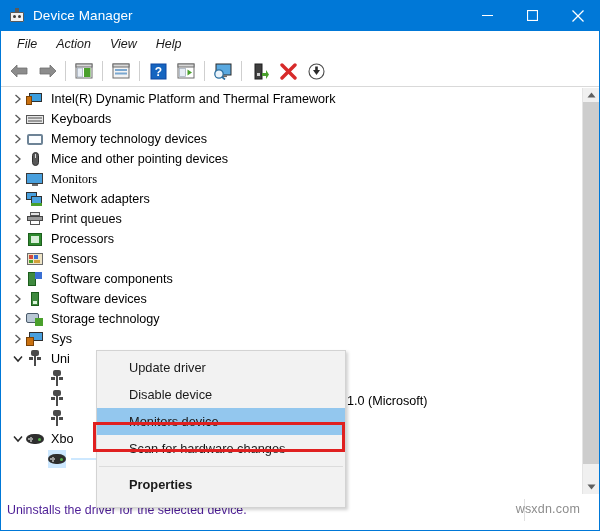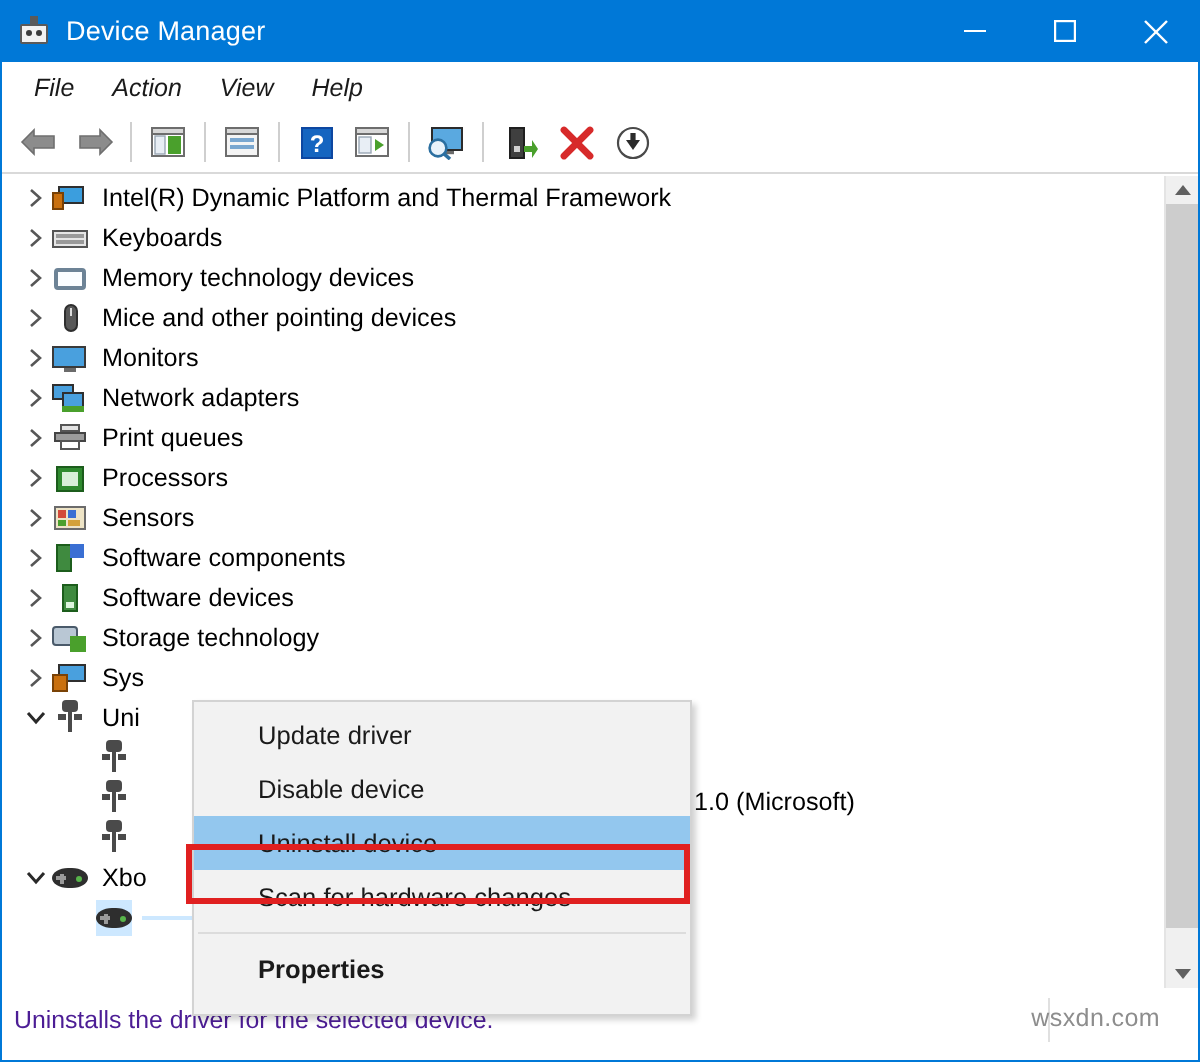--- a/index.html
+++ b/index.html
@@ -489,21 +489,21 @@
             <svg width="8" height="10" viewBox="0 0 8 10">
               <polyline points="1.5,1 6,5 1.5,9" fill="none" stroke="#575757" stroke-width="1.3"></polyline>
             </svg>
           </div>
           <div class="tree-icon">
             <i class="ic" style="left:6px;top:2px;width:7px;height:14px;background:#585858;border:1px solid #2e2e2e;border-radius:4px;"></i>
             <i class="ic" style="left:9px;top:4px;width:1px;height:4px;background:#dcdcdc;"></i>
           </div>
           <div class="row-label">Mice and other pointing devices</div>
         </div>
-        <div class="tree-row" style="padding-left: 8px;">
+        <div class="tree-row" style="padding-left: 8px; font-family: Liberation Serif, serif;">
           <div class="chev">
             <svg width="8" height="10" viewBox="0 0 8 10">
               <polyline points="1.5,1 6,5 1.5,9" fill="none" stroke="#575757" stroke-width="1.3"></polyline>
             </svg>
           </div>
           <div class="tree-icon">
             <i class="ic" style="left:0px;top:3px;width:17px;height:11px;background:#49a0de;border:1px solid #3a3a3a;"></i>
             <i class="ic" style="left:6px;top:14px;width:6px;height:2px;background:#6b6b6b;"></i>
           </div>
           <div class="row-label">Monitors</div>
@@ -692,21 +692,21 @@
     <div class="arrow down">
       <svg width="9" height="6" viewBox="0 0 9 6">
           <polygon points="4.5,5.5 0.5,0.5 8.5,0.5" fill="#606060"></polygon>
         </svg>
     </div>
   </div>
 
   <div class="ctxmenu">
     <div class="ctx-item">Update driver</div>
     <div class="ctx-item">Disable device</div>
-    <div class="ctx-item highlight">Uninstall device</div>
+    <div class="ctx-item highlight">Monitors device</div>
     <div class="ctx-item">Scan for hardware changes</div>
     <div class="ctx-sep"></div>
     <div class="ctx-item bold">Properties</div>
     <div class="ctx-gap"></div>
   </div>
 
   <div class="red-box"></div>
 
   <div class="statusbar">
     <div class="status-panel">Uninstalls the driver for the selected device.</div>

